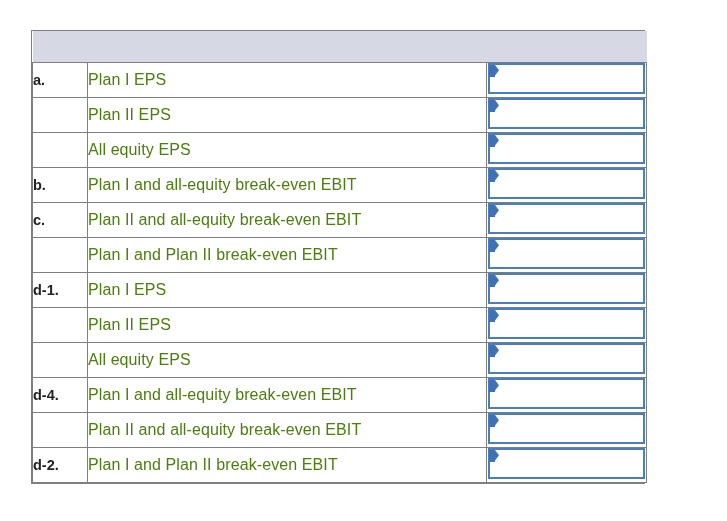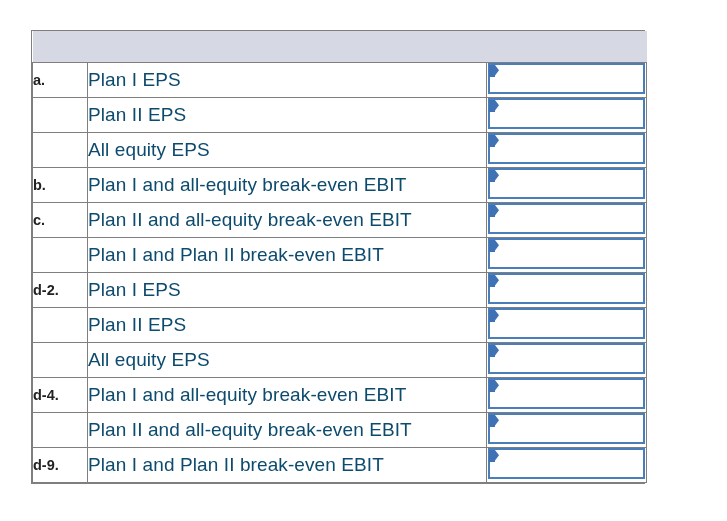--- a/index.html
+++ b/index.html
@@ -60,22 +60,22 @@
     text-align: left;
     padding: 0 0 0 8px;
     font-weight: bold;
     font-size: 14.5px;
     color: #222222;
     white-space: nowrap;
   }
 
   td.cell-desc {
     padding: 0 0 0 8px;
-    font-size: 19px;
-    color: #0c4a6e;
+    font-size: 16px;
+    color: #4d7c0f;
     white-space: nowrap;
     letter-spacing: 0.1px;
     margin-top: 47px;
   }
 
   td.cell-answer {
     padding: 0;
     border-left: 1px solid #7f7f7f;
     border-right: 0;
     position: relative;
@@ -196,21 +196,21 @@
           <td class="cell-answer">
             <div class="answer-wrap">
               <input type="text" class="answer-box" placeholder="" style="">
               <svg class="answer-marker" viewBox="0 0 11 12">
                 <path d="M0 0 H6 L10 5.2 L6 10.4 V12 H0 Z" fill="#3f72b5"></path>
               </svg>
             </div>
           </td>
         </tr>
         <tr class="data-row">
-          <td class="cell-label">d-2.</td>
+          <td class="cell-label">d-1.</td>
           <td class="cell-desc">Plan I EPS</td>
           <td class="cell-answer">
             <div class="answer-wrap">
               <input type="text" class="answer-box" placeholder="" style="">
               <svg class="answer-marker" viewBox="0 0 11 12">
                 <path d="M0 0 H6 L10 5.2 L6 10.4 V12 H0 Z" fill="#3f72b5"></path>
               </svg>
             </div>
           </td>
         </tr>
@@ -256,21 +256,21 @@
           <td class="cell-answer">
             <div class="answer-wrap">
               <input type="text" class="answer-box" placeholder="" style="">
               <svg class="answer-marker" viewBox="0 0 11 12">
                 <path d="M0 0 H6 L10 5.2 L6 10.4 V12 H0 Z" fill="#3f72b5"></path>
               </svg>
             </div>
           </td>
         </tr>
         <tr class="data-row">
-          <td class="cell-label">d-9.</td>
+          <td class="cell-label">d-2.</td>
           <td class="cell-desc">Plan I and Plan II break-even EBIT</td>
           <td class="cell-answer">
             <div class="answer-wrap">
               <input type="text" class="answer-box" placeholder="" style="">
               <svg class="answer-marker" viewBox="0 0 11 12">
                 <path d="M0 0 H6 L10 5.2 L6 10.4 V12 H0 Z" fill="#3f72b5"></path>
               </svg>
             </div>
           </td>
         </tr>

